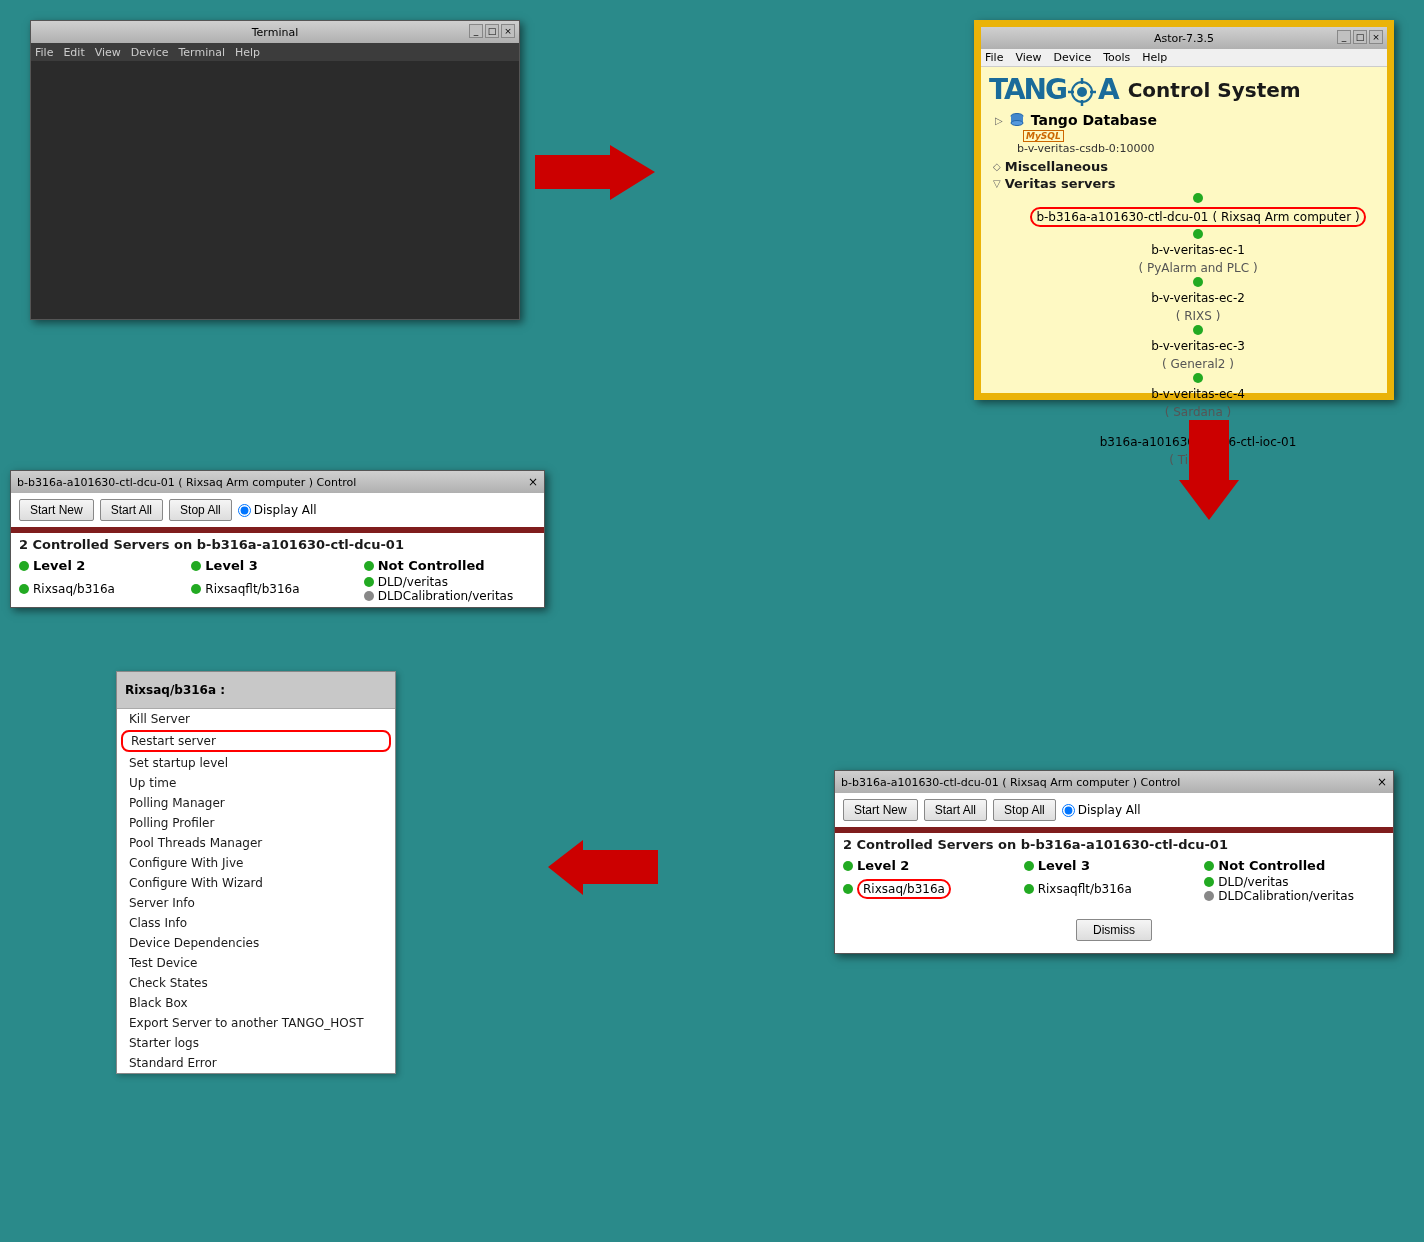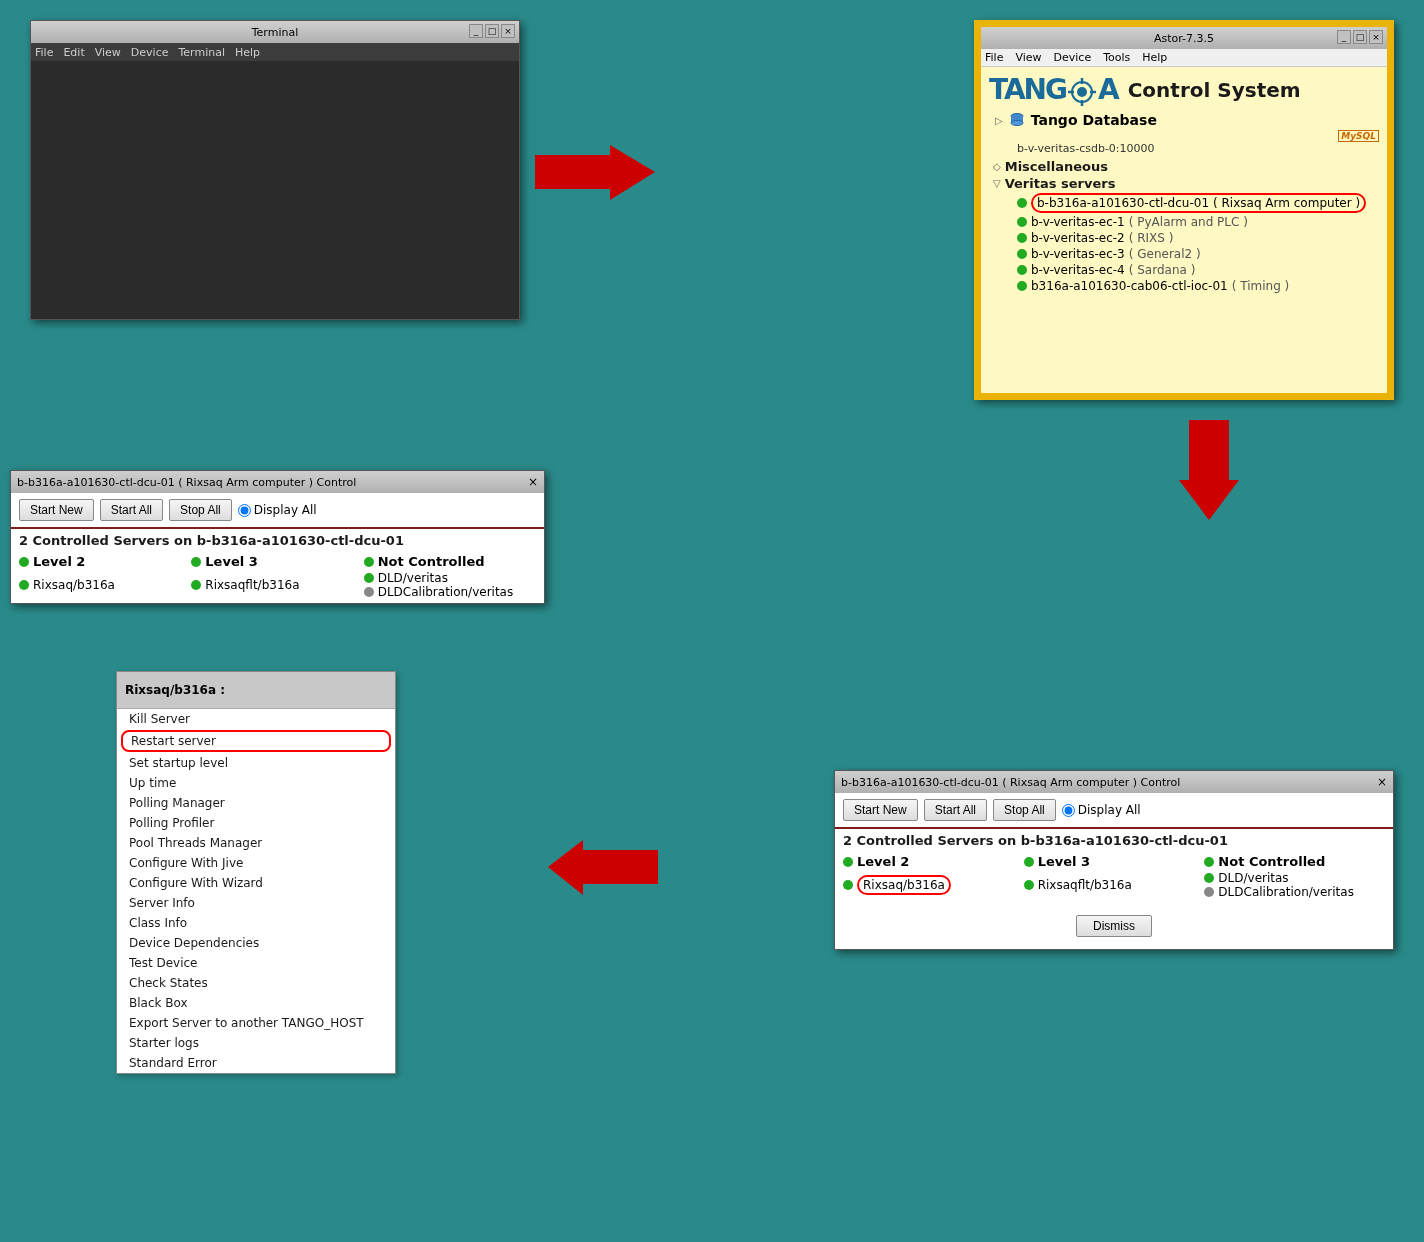--- a/index.html
+++ b/index.html
@@ -150,21 +150,21 @@
       color: #1a1a1a;
     }
     .dot {
       width: 10px;
       height: 10px;
       border-radius: 50%;
       flex-shrink: 0;
     }
     .dot-green { background: #22aa22; }
     .dot-gray { background: #888; }
-    .tree-item.sub { margin-left: 28px; }
+    .tree-item.sub { margin-left: 28px; flex-direction: column; }
     .highlighted-row {
       border: 2px solid red;
       border-radius: 10px;
       padding: 1px 4px;
       display: inline-flex;
       align-items: center;
       gap: 4px;
     }
 
     
@@ -186,21 +186,21 @@
       padding: 0 6px;
       font-size: 11px;
       color: #000;
     }
     .ctrl-close { cursor: pointer; font-size: 12px; }
     .ctrl-toolbar {
       display: flex;
       align-items: center;
       gap: 6px;
       padding: 6px 8px;
-      border-bottom: 2px solid #7f1d1d;
+      border-bottom: 6px solid #7f1d1d;
     }
     .ctrl-btn {
       border: 1px solid #888;
       background: linear-gradient(to bottom, #f5f5f5, #ddd);
       padding: 3px 10px;
       font-size: 12px;
       cursor: pointer;
       border-radius: 2px;
     }
     .ctrl-radio {
@@ -370,21 +370,21 @@
       <div style="display:flex;align-items:center;gap:6px;">
         <span class="expand-icon">▷</span>
 
         <svg width="16" height="16" viewBox="0 0 16 16">
           <ellipse cx="8" cy="4" rx="6" ry="2.5" fill="#4488cc" stroke="#2266aa" stroke-width="1"></ellipse>
           <rect x="2" y="4" width="12" height="7" fill="#4488cc"></rect>
           <ellipse cx="8" cy="11" rx="6" ry="2.5" fill="#5599dd" stroke="#2266aa" stroke-width="1"></ellipse>
         </svg>
         <span style="font-size:14px;font-weight:bold;">Tango Database</span>
       </div>
-      <div style="display:flex;align-items:center;gap:4px;margin-left:22px;margin-top:2px;justify-content:flex-end;">
+      <div style="display:flex;align-items:center;gap:4px;margin-left:28px;margin-top:2px;">
         <span style="font-size:9px;color:#cc6600;font-weight:bold;font-style:italic;border:1px solid #cc6600;padding:0 2px;">MySQL</span>
       </div>
       <div style="font-size:11px;color:#333;margin-left:22px;">b-v-veritas-csdb-0:10000</div>
     </div>
 
     <div class="tree-item header">
       <span class="expand-icon">◇</span>
       <span>Miscellaneous</span>
     </div>
 

